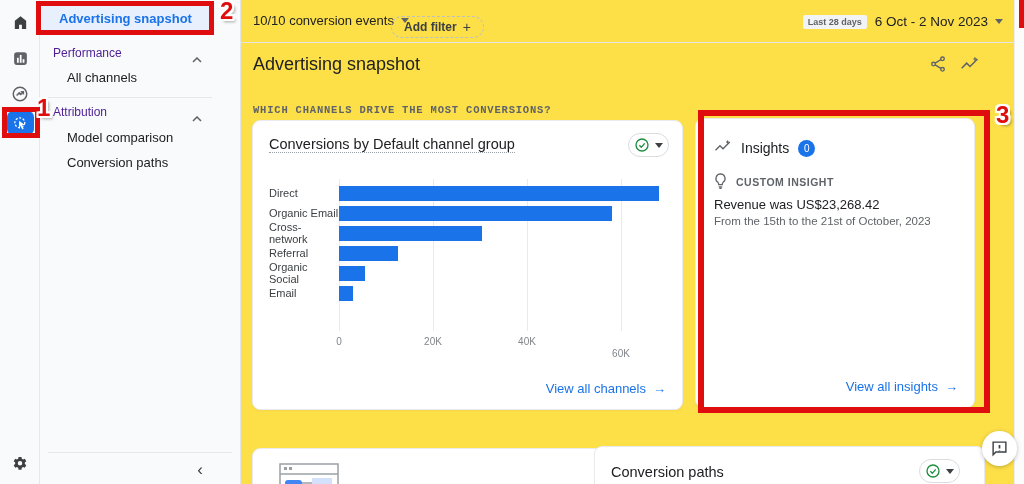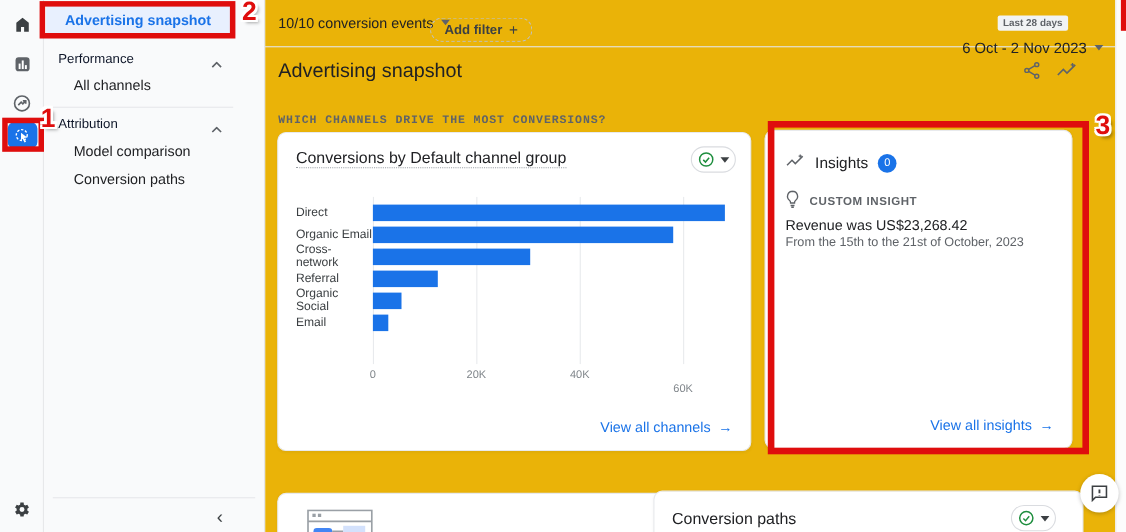--- a/index.html
+++ b/index.html
@@ -8,32 +8,32 @@
   #root { position:relative; width:1024px; height:484px; background:#f8f9fa; overflow:hidden; }
 
   
   .rail { position:absolute; left:0; top:0; width:40px; height:484px; background:#f9fafb; border-right:1px solid #e7e8ea; z-index:2; }
   .rail-icon { position:absolute; left:0; width:40px; height:32px; display:flex; align-items:center; justify-content:center; cursor:pointer; }
   .ads-tile { position:absolute; left:7px; top:111px; width:27px; height:24px; background:#1a73e8; border-radius:6px; display:flex; align-items:center; justify-content:center; }
 
   
   .sidebar { position:absolute; left:40px; top:0; width:201px; height:484px; background:#f9fafb; border-right:1px solid #e3e4e6; z-index:2; }
   .side-selected { position:absolute; left:2px; top:4px; width:172px; height:28px; background:#e8f0fe; display:flex; align-items:center; padding-left:17px; font-size:13px; font-weight:600; color:#1a73e8; cursor:pointer; }
-  .side-header { position:absolute; left:13px; right:28px; font-size:12px; color:#0f172a; cursor:pointer; }
+  .side-header { position:absolute; left:13px; right:28px; font-size:12px; color:#4c1d95; cursor:pointer; }
   .side-item { position:absolute; left:27px; font-size:13px; color:#202124; cursor:pointer; }
   .side-chevron { position:absolute; right:38px; }
   .side-divider { position:absolute; left:8px; right:28px; border-top:1px solid #e7e8ea; }
   .collapse-btn { position:absolute; left:148px; top:458px; width:24px; height:24px; font-size:17px; color:#3c4043; display:flex; align-items:center; justify-content:center; cursor:pointer; }
 
   
-  .main { position:absolute; left:241px; top:0; width:773px; height:484px; background:#eab308; }
+  .main { position:absolute; left:241px; top:0; width:773px; height:484px; background:#fde047; }
   .topbar { position:absolute; left:0; top:0; width:100%; height:43px; border-bottom:1px solid #e4e5e7; }
   .events-dd { position:absolute; left:12px; top:13px; font-size:13px; color:#202124; display:flex; align-items:center; gap:7px; cursor:pointer; }
   .add-filter { position:absolute; left:150px; top:16px; height:22px; padding:0 12px; border:1px dashed #bdc1c6; border-radius:12px; font-size:12px; font-weight:600; color:#3c4043; display:flex; align-items:center; gap:6px; background:transparent; cursor:pointer; }
-  .date-zone { position:absolute; right:11px; top:14px; display:flex; align-items:center; gap:8px; cursor:pointer;flex-direction:column; }
+  .date-zone { position:absolute; right:11px; top:14px; display:flex; align-items:center; gap:8px; cursor:pointer; }
   .date-badge { font-size:9px; font-weight:600; color:#5f6368; background:#f1f3f4; padding:2px 5px; border-radius:2px; }
   .date-range { font-size:13.5px; color:#202124; display:flex; align-items:center; gap:7px; }
 
   .page-title { position:absolute; left:12px; top:54px; font-size:18px; font-weight:400; color:#202124; }
   .title-icons { position:absolute; right:34px; top:55px; display:flex; gap:13px; }
   .title-icons > span { cursor:pointer; display:flex; align-items:center; }
 
   .section-label { position:absolute; font-size:10.5px; font-weight:600; letter-spacing:.8px; color:#5f6368; }
 
   .card { position:absolute; background:#fff; border:1px solid #e8eaed; border-radius:8px; box-shadow:0 1px 2px rgba(60,64,67,.06); }

